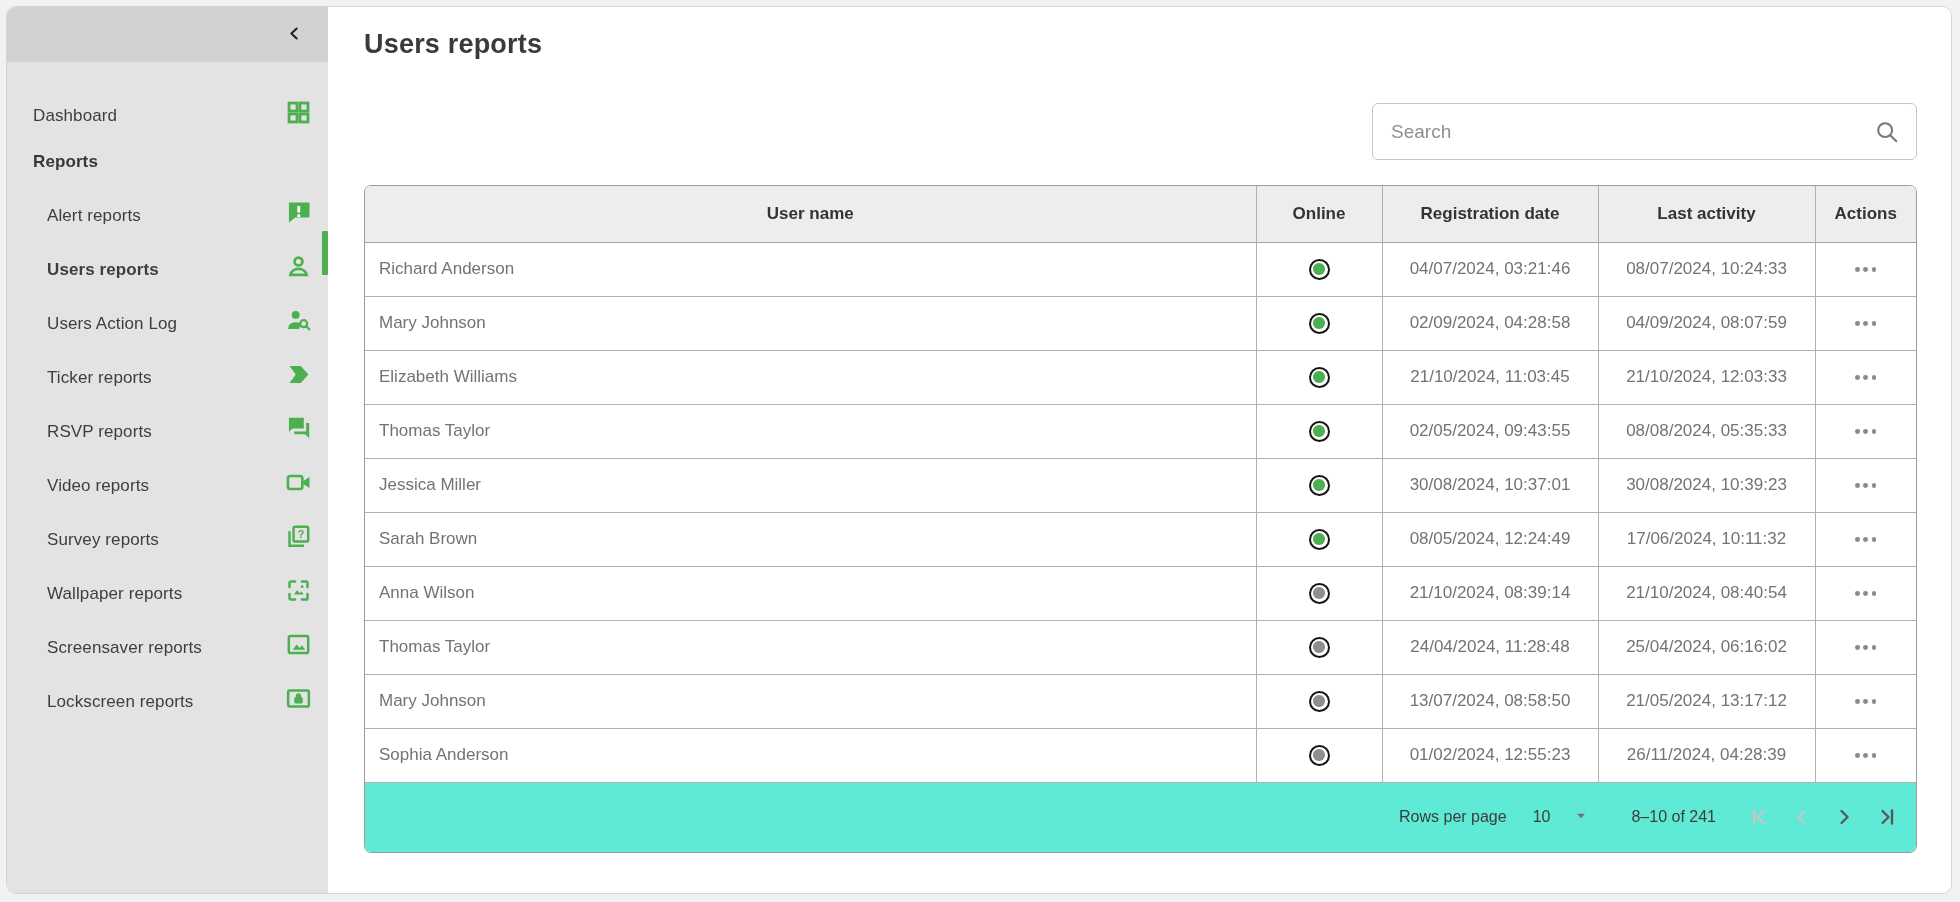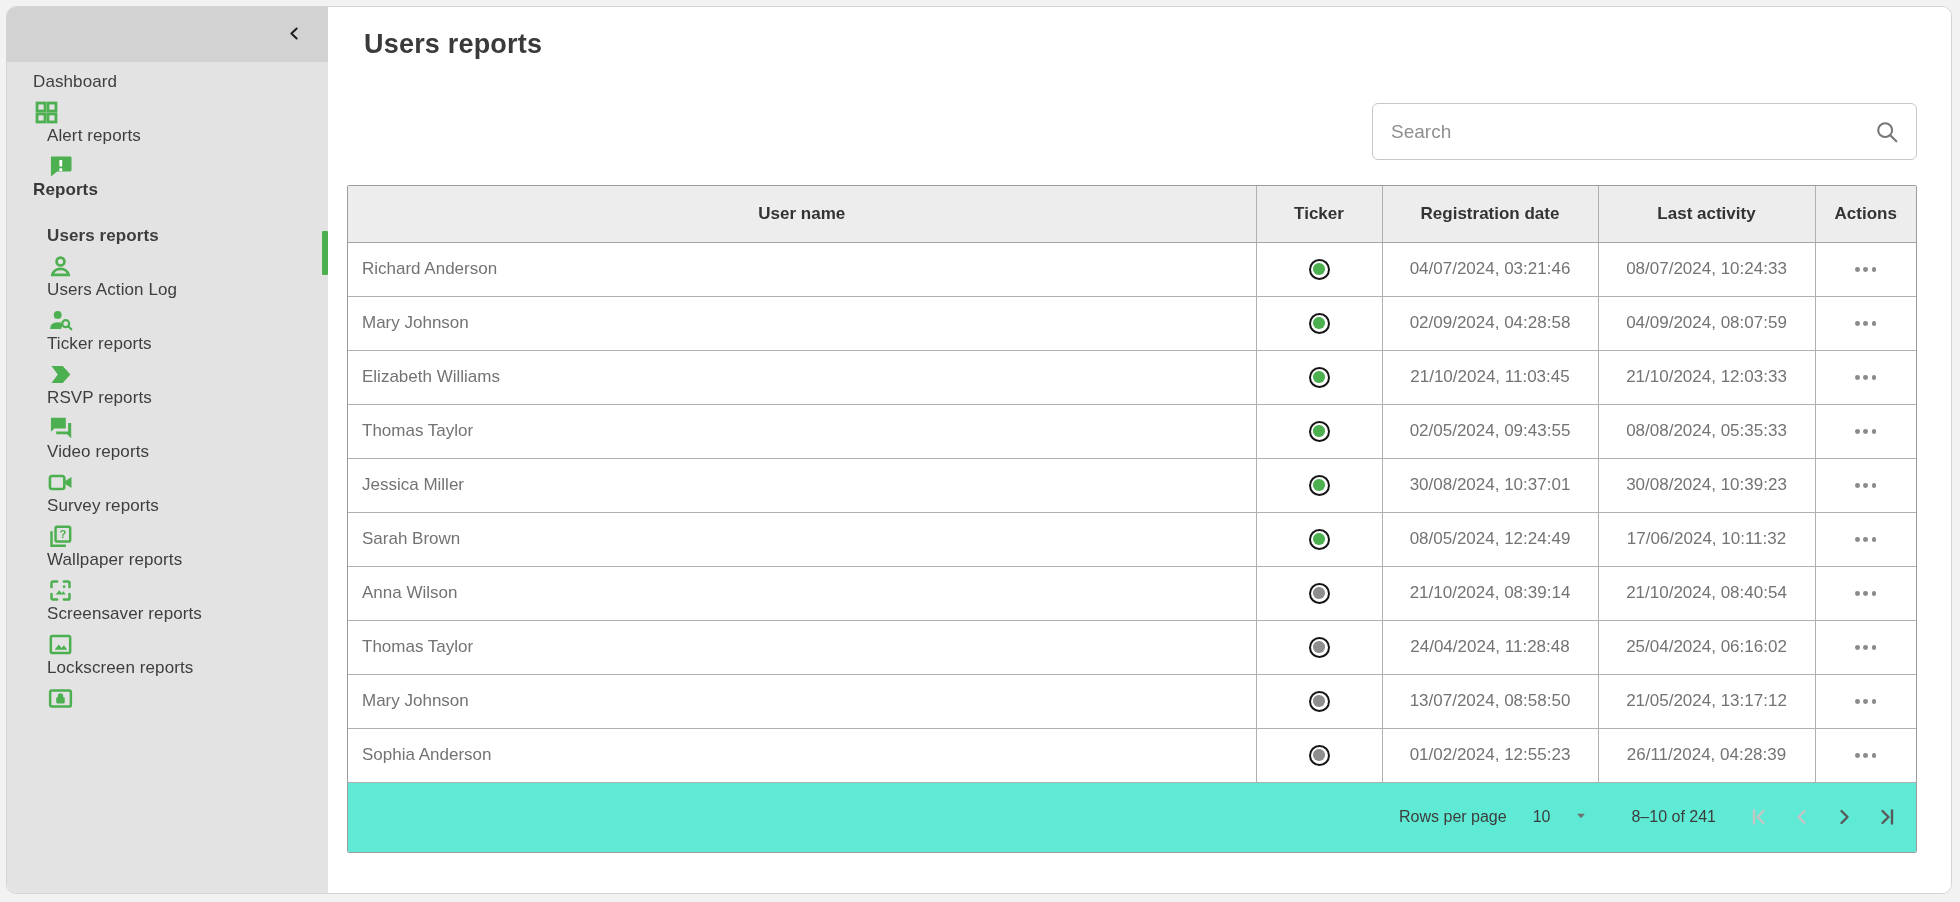--- a/index.html
+++ b/index.html
@@ -17,22 +17,22 @@
   }
   
   .sidebar { width:321px; flex-shrink:0; background:#e3e3e3; display:flex; flex-direction:column; }
   .sidebar-header {
     height:55px; background:#d2d2d2; display:flex; align-items:center;
     justify-content:flex-end; padding-right:22px; flex-shrink:0;
   }
   .collapse-btn { background:none; border:none; cursor:pointer; display:flex; align-items:center; padding:4px; }
   nav { padding-top:10px; }
   .nav-item {
-    position:relative; display:flex; align-items:flex-start;
-    height:54px; padding:0 16px 0 40px; font-size:17px; color:#3e3e3e; cursor:pointer;flex-direction:column;
+    position:relative; display:flex; align-items:flex-end;
+    height:54px; padding:0 16px 0 40px; font-size:17px; color:#3e3e3e; cursor:pointer;
   }
   .nav-item.top { padding-left:26px; }
   .nav-item.section { padding-left:26px; height:46px; font-weight:bold; color:#383838; cursor:default; }
   .nav-item .label { flex:1; letter-spacing:.1px; }
   .nav-item.active .label { font-weight:bold; }
   .nav-item .icon { width:27px; height:27px; display:flex; align-items:center; justify-content:center; }
   .active-bar { position:absolute; right:0; top:5px; bottom:5px; width:6px; background:#4caf50; border-radius:1px; }
   
   main { flex:1; position:relative; background:#fff; }
   .page-title { position:absolute; left:36px; top:22px; font-size:27px; font-weight:bold; color:#3a3a3a; letter-spacing:.2px; }
@@ -41,22 +41,22 @@
     border:1px solid #c6c6c6; border-radius:6px; display:flex; align-items:center; background:#fff;
   }
   .search-box input {
     flex:1; height:100%; border:none; outline:none; background:transparent;
     font-size:19px; padding-left:18px; color:#444; font-family:inherit;
   }
   .search-box input::placeholder { color:#8f8f8f; }
   .search-icon { margin-right:16px; display:flex; }
   
   .table-wrap {
-    position:absolute; left:19px; right:34px; top:178px;
-    border:1.5px solid #9c9c9c; border-radius:2px; overflow:hidden; background:#fff;
+    position:absolute; left:36px; right:34px; top:178px;
+    border:1.5px solid #9c9c9c; border-radius:7px; overflow:hidden; background:#fff;
   }
   table { width:100%; border-collapse:collapse; table-layout:fixed; }
   thead th {
     height:56px; background:#ededed; font-size:17px; font-weight:bold; color:#333;
     border-bottom:1px solid #a5a5a5; text-align:center;
   }
   th:not(:first-child), tbody td:not(:first-child) { border-left:1px solid #b0b0b0; }
   tbody td {
     height:54px; font-size:17px; color:#737373; text-align:center;
     border-bottom:1px solid #b0b0b0; background:#fff;
@@ -101,32 +101,32 @@
           <span class="label">Dashboard</span>
           <span class="icon">
             <svg width="27" height="27" viewBox="0 0 24 24" fill="none" stroke="#4caf50" stroke-width="2.5">
               <rect x="3.6" y="3.6" width="7.1" height="7.1"></rect>
               <rect x="13.3" y="3.6" width="7.1" height="7.1"></rect>
               <rect x="3.6" y="13.3" width="7.1" height="7.1"></rect>
               <rect x="13.3" y="13.3" width="7.1" height="7.1"></rect>
             </svg>
           </span>
         </div>
+        <div class="nav-item section">
+          <span class="label">Reports</span>
+        </div>
         <div class="nav-item sub">
           <span class="label">Alert reports</span>
           <span class="icon">
             <svg width="27" height="27" viewBox="0 0 24 24">
               <path d="M3.5 3h17a1.3 1.3 0 0 1 1.3 1.3v10.9a1.3 1.3 0 0 1-1.3 1.3H9l-5.5 4.4z" fill="#4caf50"></path>
               <rect x="11" y="6.2" width="2.5" height="5.8" fill="#fff"></rect>
               <rect x="11" y="13.6" width="2.5" height="2.5" fill="#fff"></rect>
             </svg>
           </span>
-        </div>
-        <div class="nav-item section">
-          <span class="label">Reports</span>
         </div>
         <div class="nav-item sub active">
           <span class="label">Users reports</span>
           <span class="icon">
             <svg width="27" height="27" viewBox="0 0 24 24" fill="none" stroke="#4caf50" stroke-width="2.4" stroke-linecap="round">
               <circle cx="12" cy="7.6" r="3.5"></circle>
               <path d="M4.8 19.4a7.3 6.3 0 0 1 14.4 0z"></path>
             </svg>
           </span>
           <span class="active-bar"></span>
@@ -230,21 +230,21 @@
         <colgroup>
           <col>
             <col style="width:126px">
             <col style="width:216px">
             <col style="width:217px">
             <col style="width:101px">
         </colgroup>
         <thead>
             <tr id="head-row">
               <th>User name</th>
-              <th>Ticker</th>
+              <th>Online</th>
               <th>Registration date</th>
               <th>Last activity</th>
               <th>Actions</th>
             </tr>
           </thead>
         <tbody id="table-body">
             <tr>
               <td class="name-cell">Richard Anderson</td>
               <td><span class="ring">
                   <i style="background: rgb(76, 175, 80);"></i>

